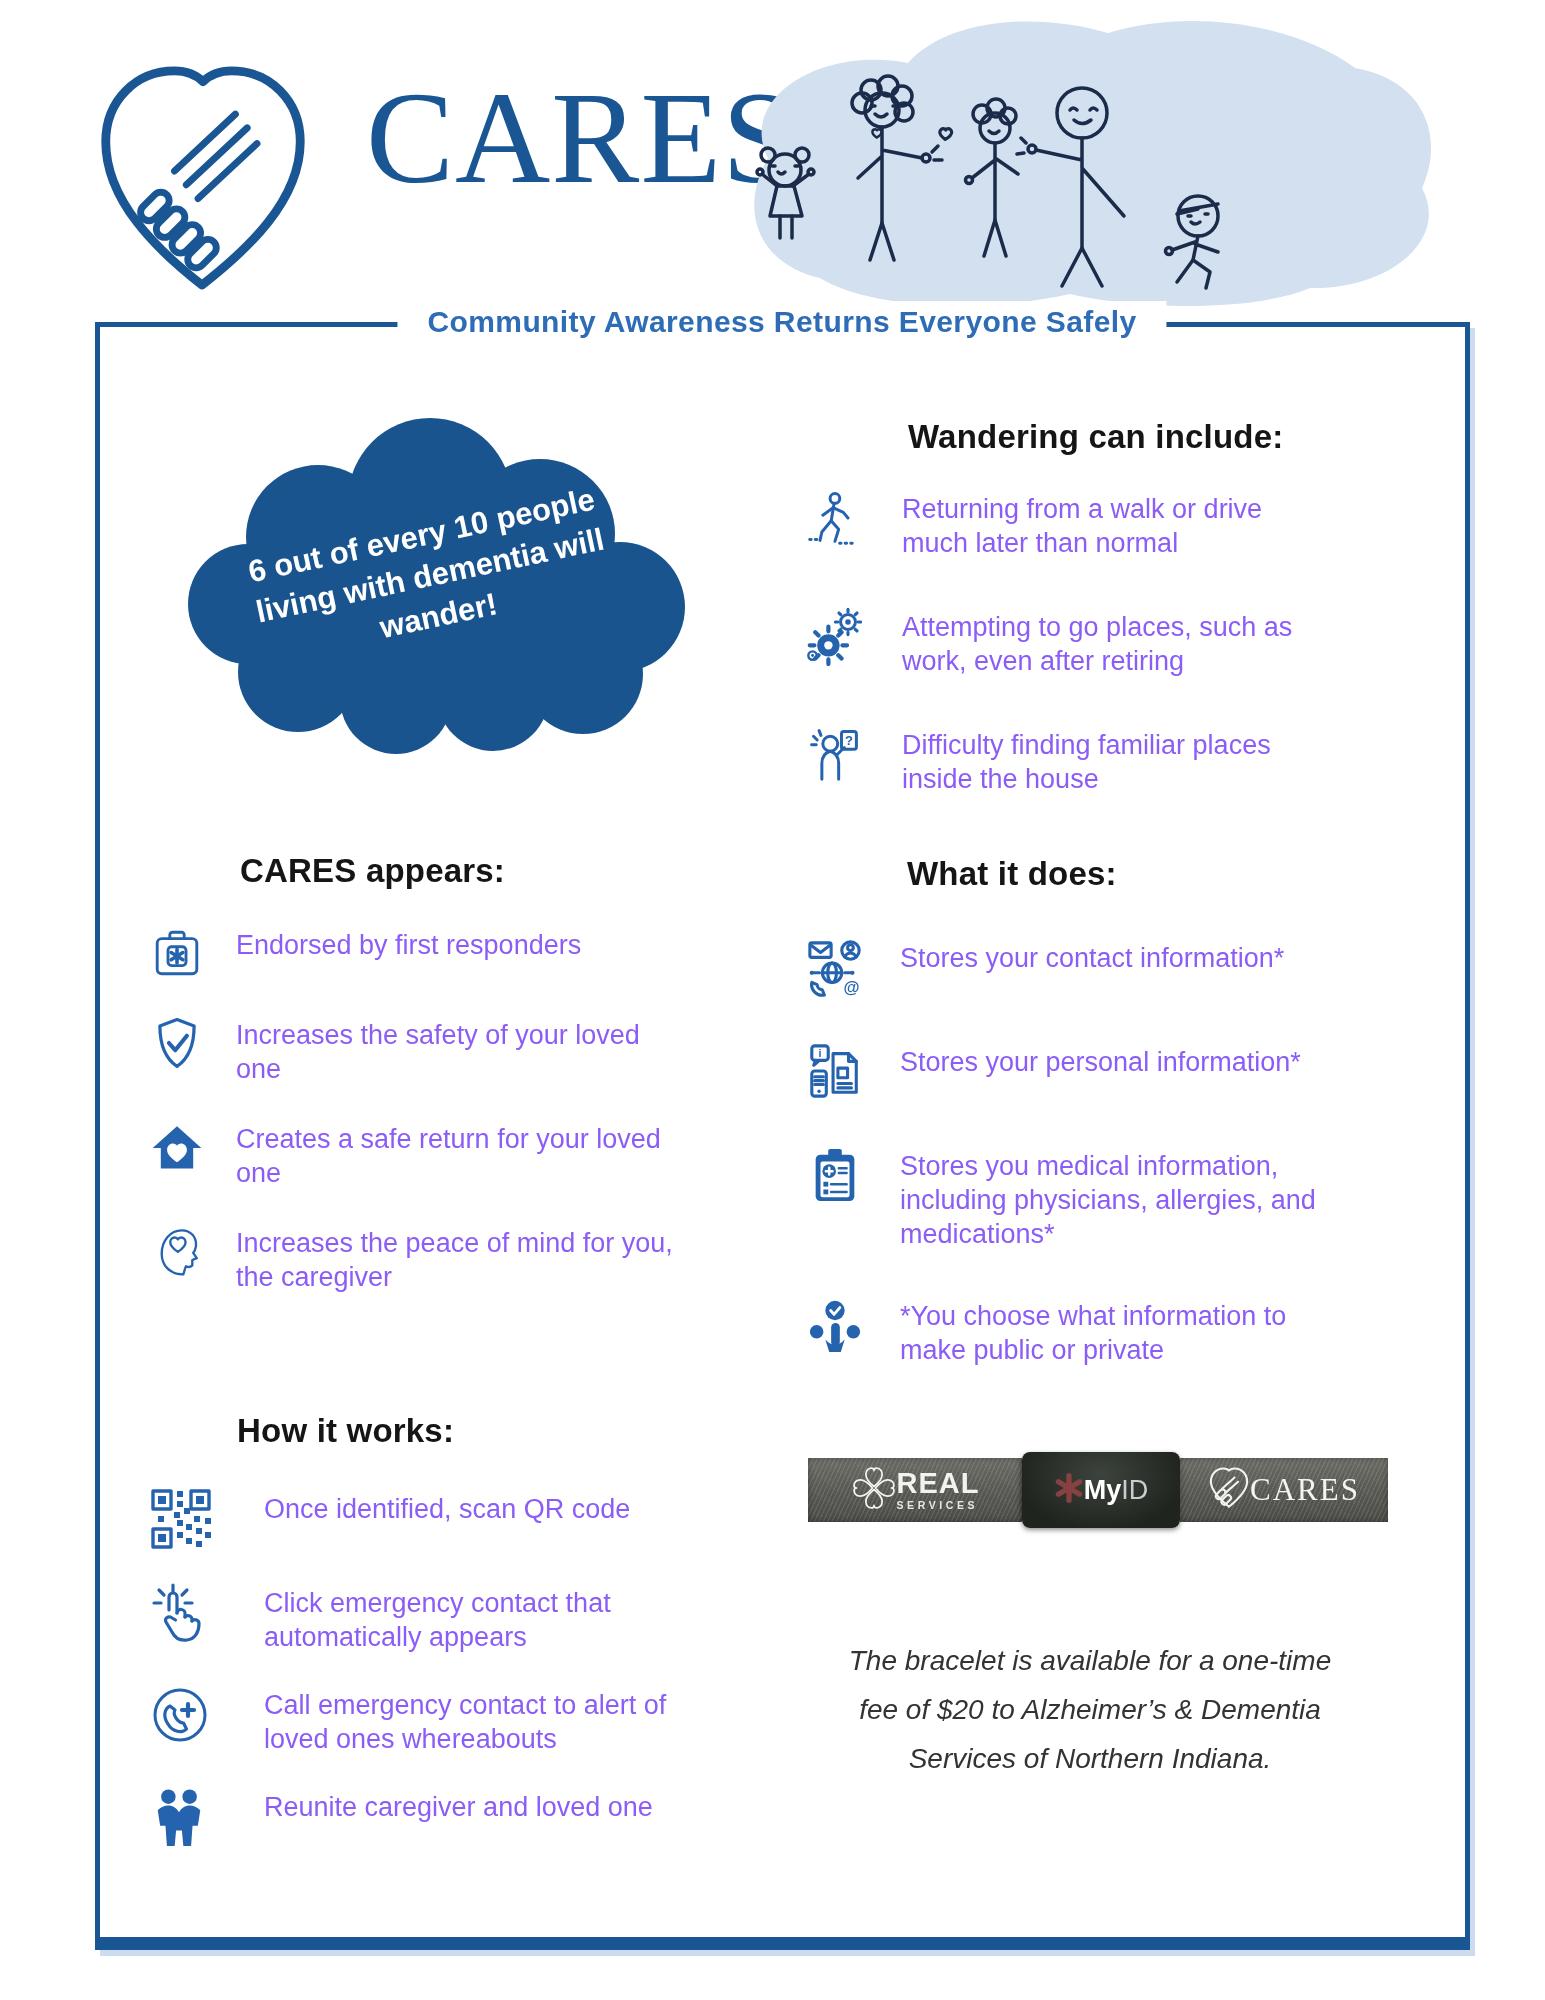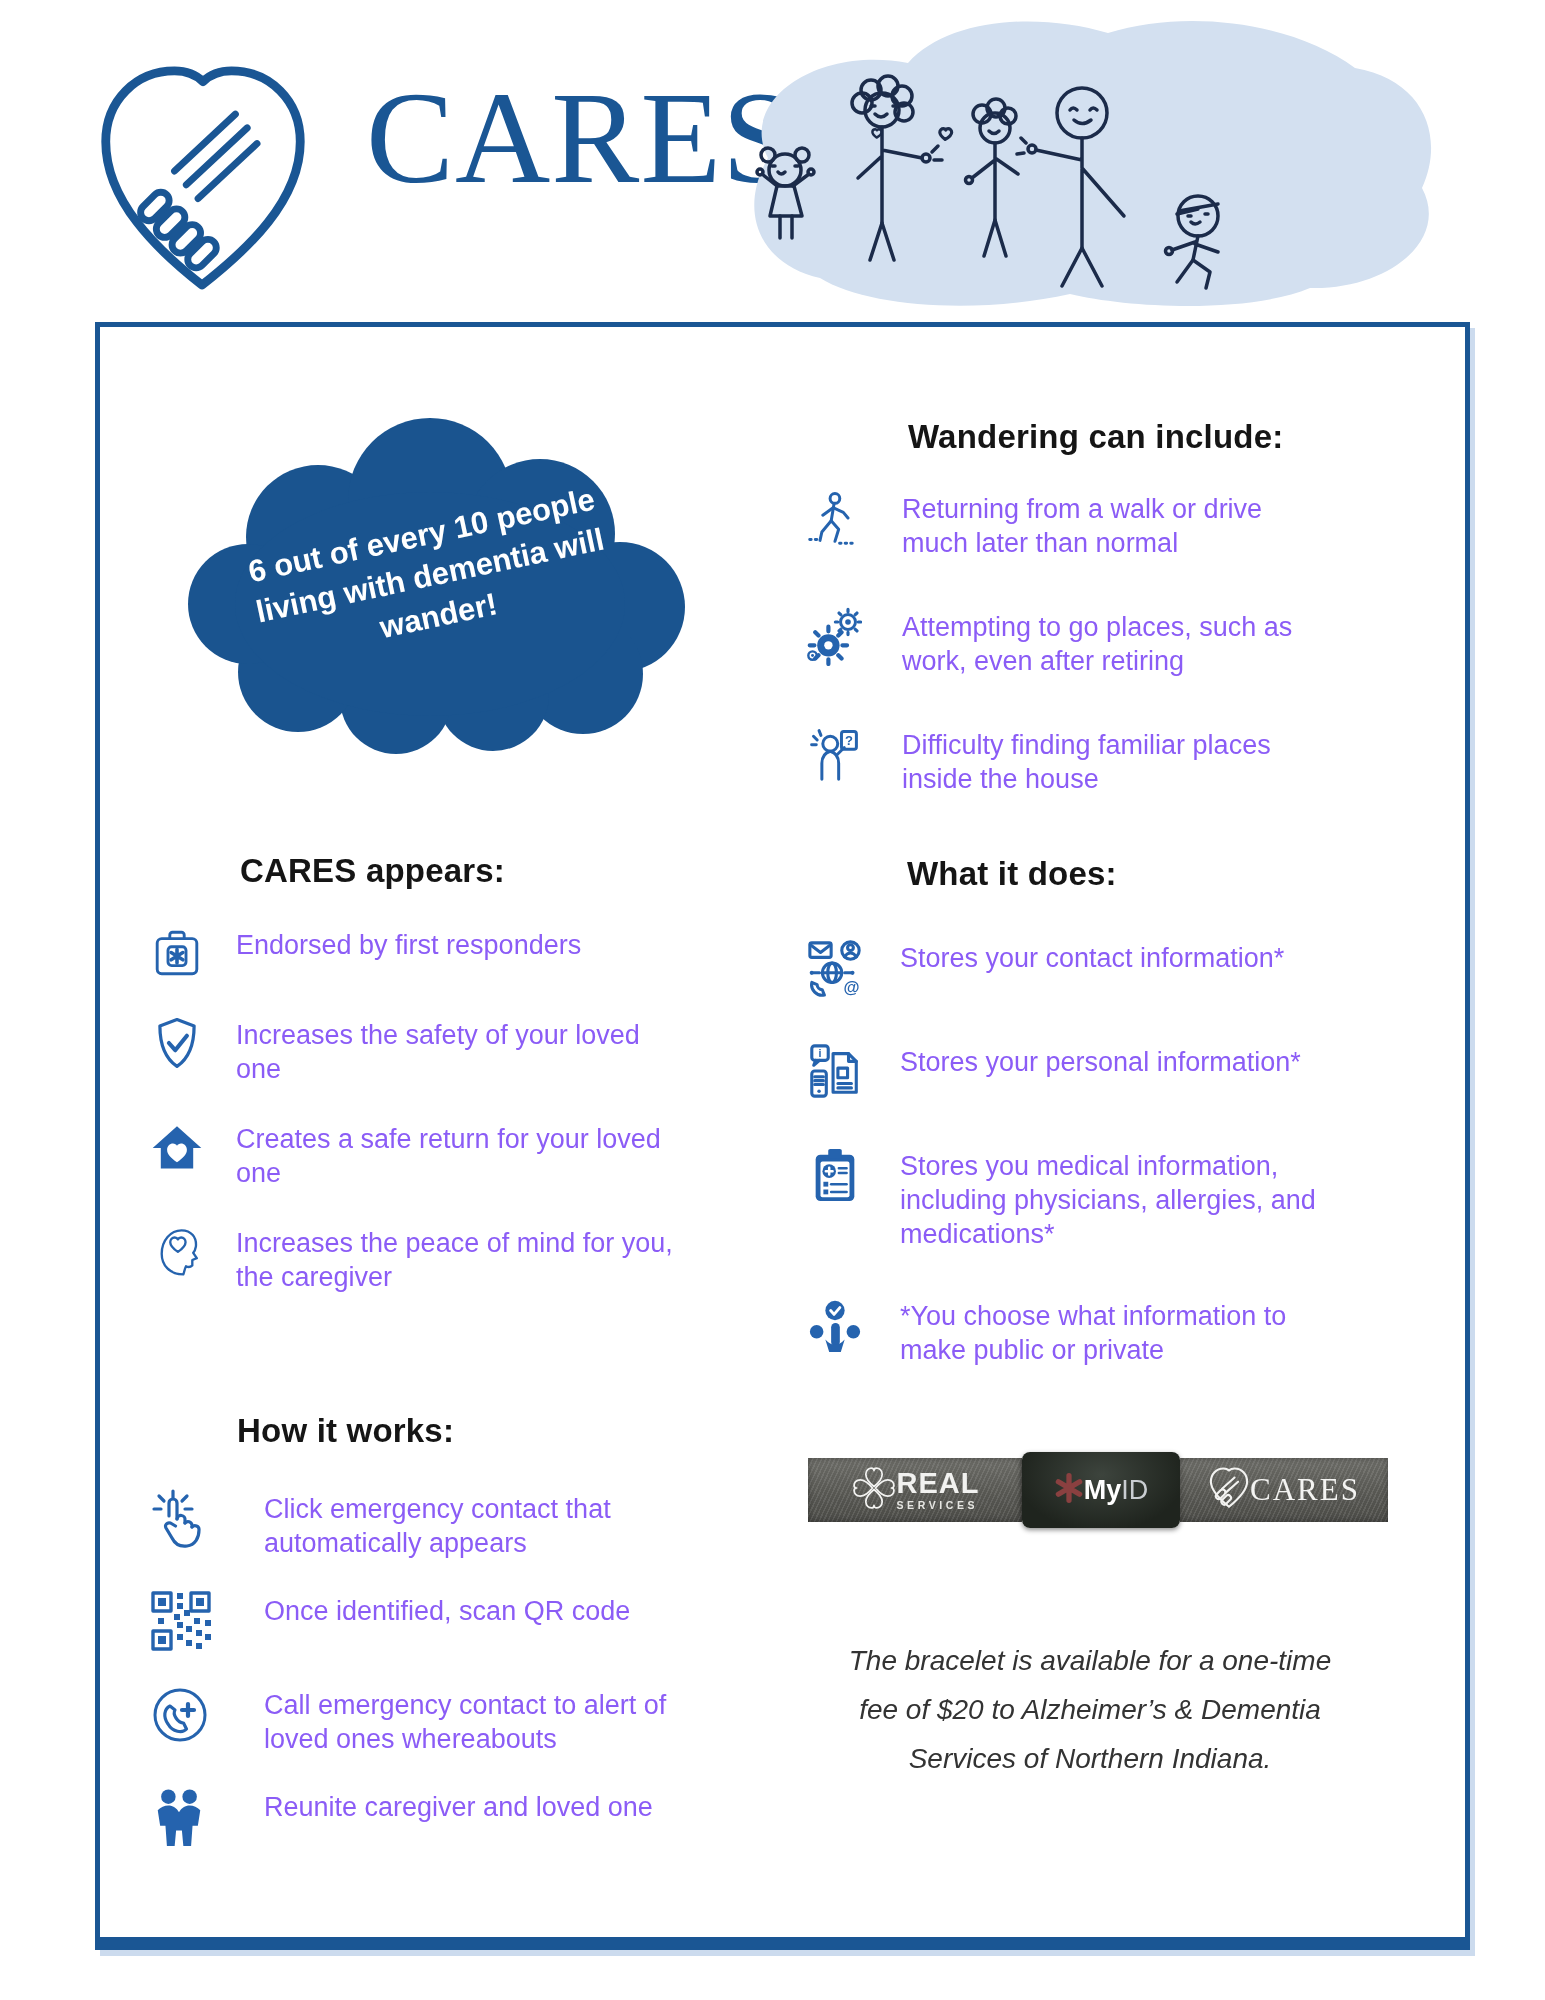--- a/index.html
+++ b/index.html
@@ -152,20 +152,21 @@
         <path d="M529 203 L568 196 M527 206 L548 201"></path>
         <path d="M541 214 q4 4 9 0 M538 208 l3 0 M555 206 l3 0"></path>
         <path d="M548 228 L543 252 M545 234 L522 242 M545 236 L568 244"></path>
         <circle cx="519" cy="243" r="3.5"></circle>
         <path d="M543 252 L527 274 M543 252 L560 264 L556 280"></path>
       </g>
     </svg>
   </div>
 
   <div class="frame"></div>
+  <div class="tagline">Community Awareness Returns Everyone Safely</div>
 
   <div class="cloud">
     <svg width="525" height="350" viewBox="0 0 525 350">
       <g fill="#1a548f">
         <circle cx="150" cy="125" r="72"></circle>
         <circle cx="262" cy="88" r="82"></circle>
         <circle cx="372" cy="122" r="75"></circle>
         <circle cx="452" cy="195" r="65"></circle>
         <circle cx="415" cy="262" r="60"></circle>
         <circle cx="325" cy="283" r="56"></circle>
@@ -330,32 +331,20 @@
           <rect class="f" x="26" y="28" width="9" height="24" rx="4.5"></rect>
           <path class="f" d="M20 45 q10 11 20 0 l-4 13 h-12 z"></path>
         </svg>
       </span>
       <span class="txt">*You choose what information to make public or private</span>
     </div>
   </div>
 
   <div class="sec sec-how">
     <h2>How it works:</h2>
-    <div class="item">
-      <span class="ico">
-        <svg width="60" height="64" viewBox="0 0 60 64">
-          <path d="M23 3 v7 M9 8 l5 5 M37 8 l-5 5 M4 21 h7 M42 21 h-7"></path>
-          <path d="M19 28 v-13 a4 4 0 0 1 8 0 v16"></path>
-          <path d="M27 31 a4 4 0 0 1 8 1 v3"></path>
-          <path d="M35 35 a4 4 0 0 1 7 2 v2"></path>
-          <path d="M42 39 a4 4 0 0 1 7 3 c0 8 -4 15 -12 16 c-7 1 -12 -2 -15 -8 l-6 -10 c-1.5 -3 1 -6 4.5 -5 l5 3"></path>
-        </svg>
-      </span>
-      <span class="txt">Click emergency contact that automatically appears</span>
-    </div>
     <div class="item">
       <span class="ico">
         <svg width="64" height="64" viewBox="0 0 64 64">
           <g fill="#2563ae" stroke="none">
             <rect x="27" y="3" width="6" height="6"></rect>
               <rect x="27" y="13" width="6" height="6"></rect>
             <rect x="34" y="20" width="6" height="6"></rect>
               <rect x="24" y="24" width="6" height="6"></rect>
             <rect x="44" y="28" width="6" height="6"></rect>
               <rect x="27" y="32" width="6" height="6"></rect>
@@ -373,20 +362,32 @@
           </g>
           <rect x="3" y="3" width="18" height="18" stroke-width="3.4"></rect>
           <rect x="41" y="3" width="18" height="18" stroke-width="3.4"></rect>
           <rect x="3" y="41" width="18" height="18" stroke-width="3.4"></rect>
         </svg>
       </span>
       <span class="txt">Once identified, scan QR code</span>
     </div>
     <div class="item">
       <span class="ico">
+        <svg width="60" height="64" viewBox="0 0 60 64">
+          <path d="M23 3 v7 M9 8 l5 5 M37 8 l-5 5 M4 21 h7 M42 21 h-7"></path>
+          <path d="M19 28 v-13 a4 4 0 0 1 8 0 v16"></path>
+          <path d="M27 31 a4 4 0 0 1 8 1 v3"></path>
+          <path d="M35 35 a4 4 0 0 1 7 2 v2"></path>
+          <path d="M42 39 a4 4 0 0 1 7 3 c0 8 -4 15 -12 16 c-7 1 -12 -2 -15 -8 l-6 -10 c-1.5 -3 1 -6 4.5 -5 l5 3"></path>
+        </svg>
+      </span>
+      <span class="txt">Click emergency contact that automatically appears</span>
+    </div>
+    <div class="item">
+      <span class="ico">
         <svg width="60" height="62" viewBox="0 0 60 60">
           <circle cx="30" cy="30" r="25" stroke-width="3"></circle>
           <path d="M18 39 c-5-7 -4-15 2-18 l5 4 c-1.2 2 -1 5 1 8 c2 3 4.5 5 7.5 5 l3 6 c-4 4.5 -14 3 -18.5 -5 z"></path>
           <path d="M38 19 v12 M32 25 h12" stroke-width="4.2"></path>
         </svg>
       </span>
       <span class="txt">Call emergency contact to alert of loved ones whereabouts</span>
     </div>
     <div class="item">
       <span class="ico">

